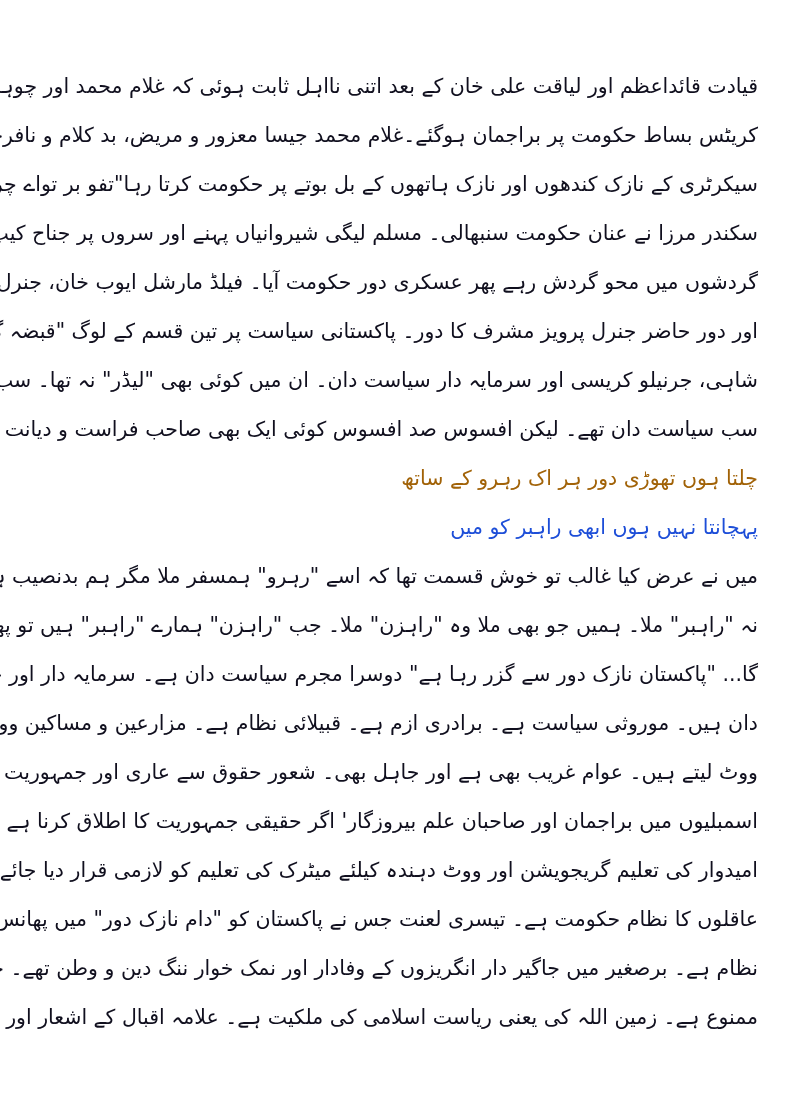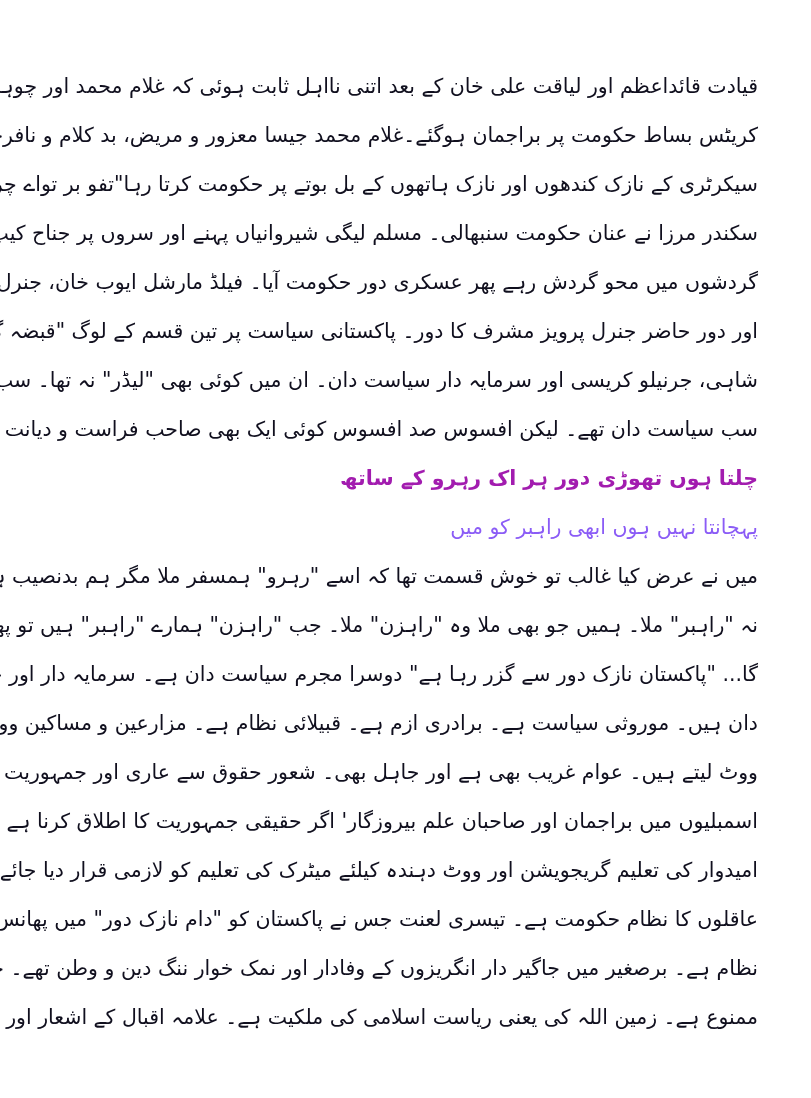--- a/index.html
+++ b/index.html
@@ -100,22 +100,22 @@
     <div class="text-line body" style="color: rgb(16, 15, 30);">قیادت قائداعظم اور لیاقت علی خان کے بعد اتنی نااہل ثابت ہوئی کہ غلام محمد اور چوہدری محمد علی جیسے سول بیورو</div>
     <div class="text-line body" style="color: rgb(16, 15, 30);">کریٹس بساط حکومت پر براجمان ہوگئے۔غلام محمد جیسا معزور و مریض، بد کلام و نافرجام شخص ایک انگریز خاتون</div>
     <div class="text-line body" style="color: rgb(16, 15, 30);">سیکرٹری کے نازک کندھوں اور نازک ہاتھوں کے بل بوتے پر حکومت کرتا رہا"تفو بر تواے چرخ گردوں تفو"</div>
     <div class="text-line body" style="color: rgb(16, 15, 30);">سکندر مرزا نے عنان حکومت سنبھالی۔ مسلم لیگی شیروانیاں پہنے اور سروں پر جناح کیپ سجائے حکومتی غلام</div>
     <div class="text-line body" style="color: rgb(16, 15, 30);">گردشوں میں محو گردش رہے پھر عسکری دور حکومت آیا۔ فیلڈ مارشل ایوب خان، جنرل یحیٰی خان، جنرل ضیاء الحق</div>
     <div class="text-line body" style="color: rgb(16, 15, 30);">اور دور حاضر جنرل پرویز مشرف کا دور۔ پاکستانی سیاست پر تین قسم کے لوگ "قبضہ گروپ" کی صورت رہے۔ نو کر</div>
     <div class="text-line body" style="color: rgb(16, 15, 30);">شاہی، جرنیلو کریسی اور سرمایہ دار سیاست دان۔ ان میں کوئی بھی "لیڈر" نہ تھا۔ سب حاکم تھے۔ سب افسران تھے۔</div>
     <div class="text-line body last-line" style="color: rgb(16, 15, 30);">سب سیاست دان تھے۔ لیکن افسوس صد افسوس کوئی ایک بھی صاحب فراست و دیانت رہنما نہ تھا۔ بقول غالب</div>
 
     <div class="verse-block">
-      <div class="text-line verse v1" style="color: #a21caf; font-weight: bold;">چلتا ہوں تھوڑی دور ہر اک رہرو کے ساتھ</div>
-      <div class="text-line verse v2" style="color: #8b5cf6; text-align: right;">پہچانتا نہیں ہوں ابھی راہبر کو میں</div>
+      <div class="text-line verse v1" style="color: #a16207;">چلتا ہوں تھوڑی دور ہر اک رہرو کے ساتھ</div>
+      <div class="text-line verse v2" style="color: #1d4ed8; text-align: right;">پہچانتا نہیں ہوں ابھی راہبر کو میں</div>
     </div>
 
     <div class="text-line body" style="color: rgb(16, 15, 30);">میں نے عرض کیا غالب تو خوش قسمت تھا کہ اسے "رہرو" ہمسفر ملا مگر ہم بدنصیب ہیں کہ ہمیں نہ "رہرو" ملا اور</div>
     <div class="text-line body" style="color: rgb(16, 15, 30);">نہ "راہبر" ملا۔ ہمیں جو بھی ملا وہ "راہزن" ملا۔ جب "راہزن" ہمارے "راہبر" ہیں تو پھر تو ہر شخص یہی کہے</div>
     <div class="text-line body" style="color: rgb(16, 15, 30);">گا... "پاکستان نازک دور سے گزر رہا ہے" دوسرا مجرم سیاست دان ہے۔ سرمایہ دار اور جاگیر دار ہمارے سیاست</div>
     <div class="text-line body" style="color: rgb(16, 15, 30);">دان ہیں۔ موروثی سیاست ہے۔ برادری ازم ہے۔ قبیلائی نظام ہے۔ مزارعین و مساکین ووٹ دیتے ہیں اور اہل زر</div>
     <div class="text-line body" style="color: rgb(16, 15, 30);">ووٹ لیتے ہیں۔ عوام غریب بھی ہے اور جاہل بھی۔ شعور حقوق سے عاری اور جمہوریت سے نابلد۔ جاہل</div>
     <div class="text-line body" style="color: rgb(16, 15, 30);">اسمبلیوں میں براجمان اور صاحبان علم بیروزگار' اگر حقیقی جمہوریت کا اطلاق کرنا ہے تو سینٹ اور اسمبلیوں کیلئے</div>
     <div class="text-line body" style="color: rgb(16, 15, 30);">امیدوار کی تعلیم گریجویشن اور ووٹ دہندہ کیلئے میٹرک کی تعلیم کو لازمی قرار دیا جائے۔ جمہوریت جاہلوں کا نہیں</div>
     <div class="text-line body" style="color: rgb(16, 15, 30);">عاقلوں کا نظام حکومت ہے۔ تیسری لعنت جس نے پاکستان کو "دام نازک دور" میں پھانس رکھا ہے وہ جاگیرداری</div>

